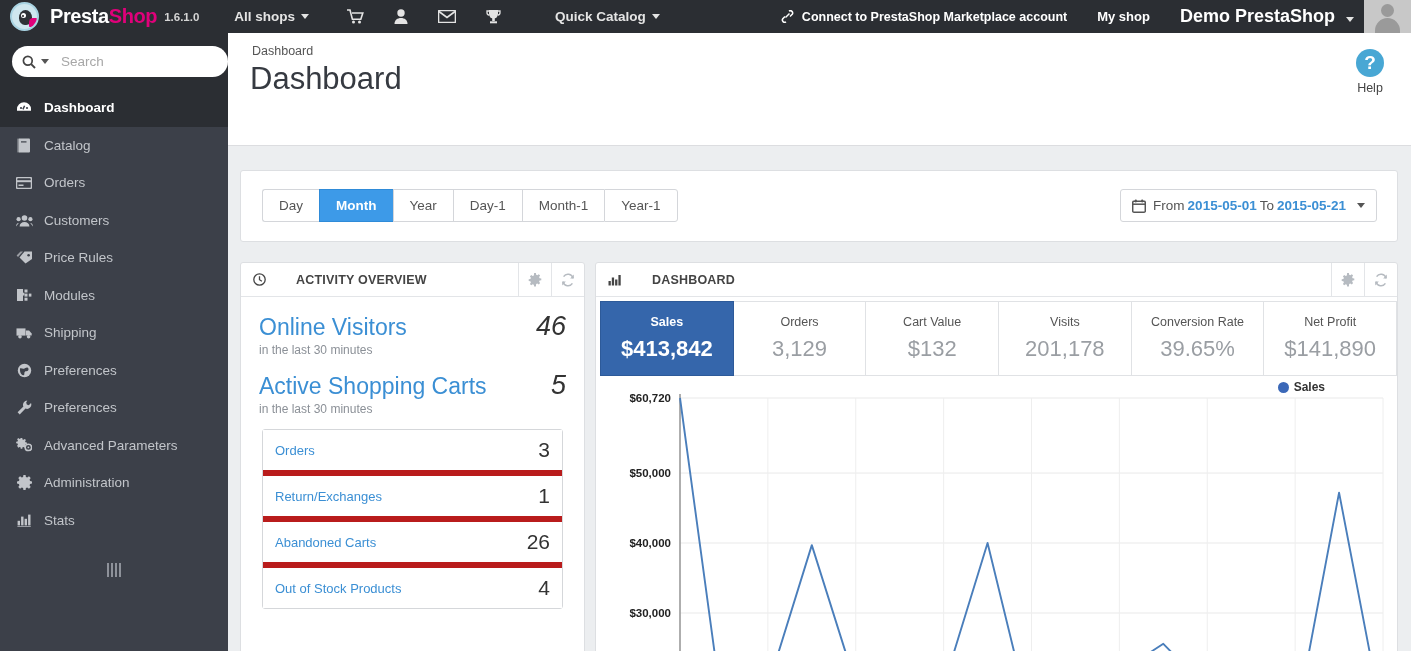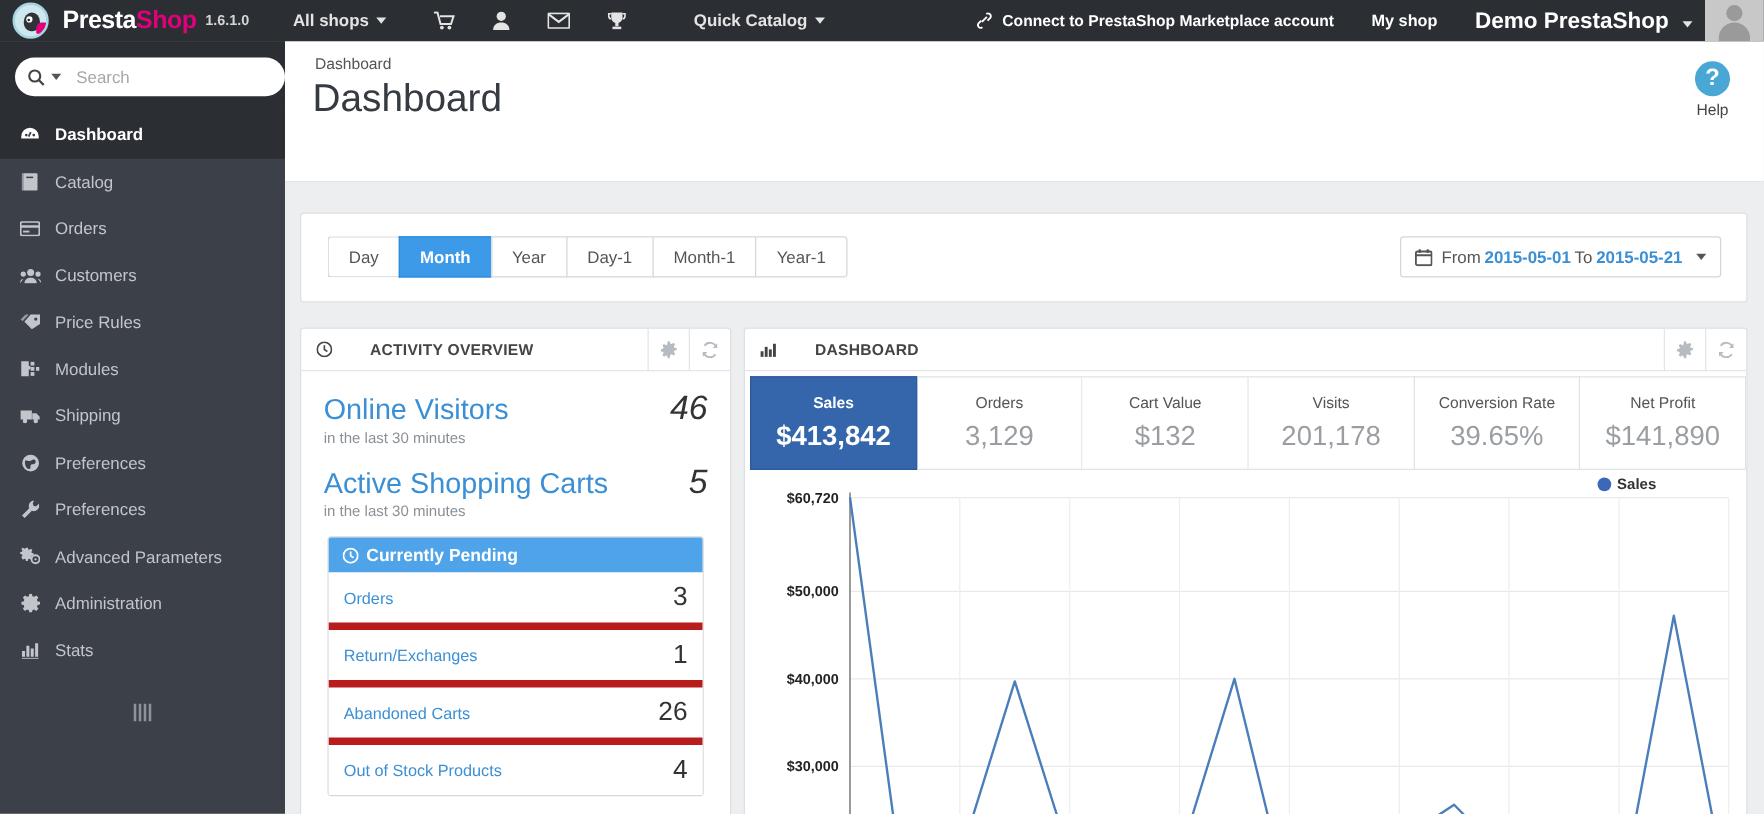--- a/index.html
+++ b/index.html
@@ -517,29 +517,20 @@
         <span class="stat-num">46</span>
       </div>
       <div class="stat-sub">in the last 30 minutes</div>
       <div class="stat-row">
         <span class="stat-title">Active Shopping Carts</span>
         <span class="stat-num">5</span>
       </div>
       <div class="stat-sub">in the last 30 minutes</div>
 
       <div class="pending-box">
-        <div class="pending-head">
-          <span class="clk">
-            <svg width="13" height="13" viewBox="0 0 13 13">
-                <circle cx="6.5" cy="6.5" r="5.7" fill="none" stroke="#fff" stroke-width="1.4"></circle>
-                <path d="M6.5 3.2v3.5l2.4 1.5" stroke="#fff" stroke-width="1.4" fill="none"></path>
-              </svg>
-          </span>
-          <span>Currently Pending</span>
-        </div>
         <div id="pending-list">
             <div class="pending-row">
               <span class="pending-lbl">Orders</span>
               <span class="pending-num">3</span>
             </div>
             <div class="pending-row">
               <span class="pending-lbl">Return/Exchanges</span>
               <span class="pending-num">1</span>
             </div>
             <div class="pending-row">

